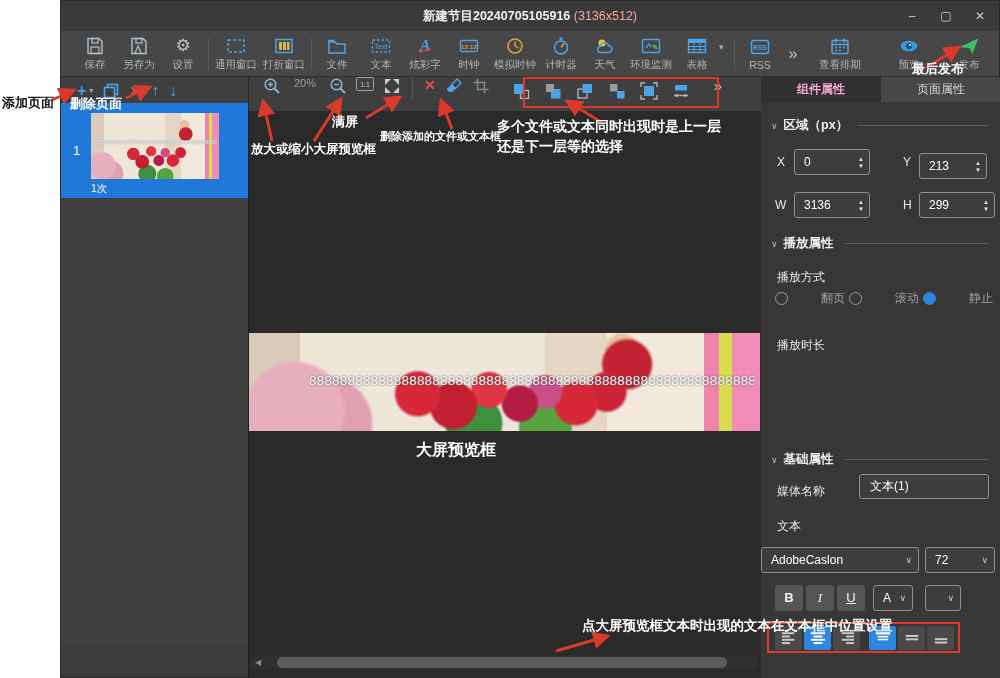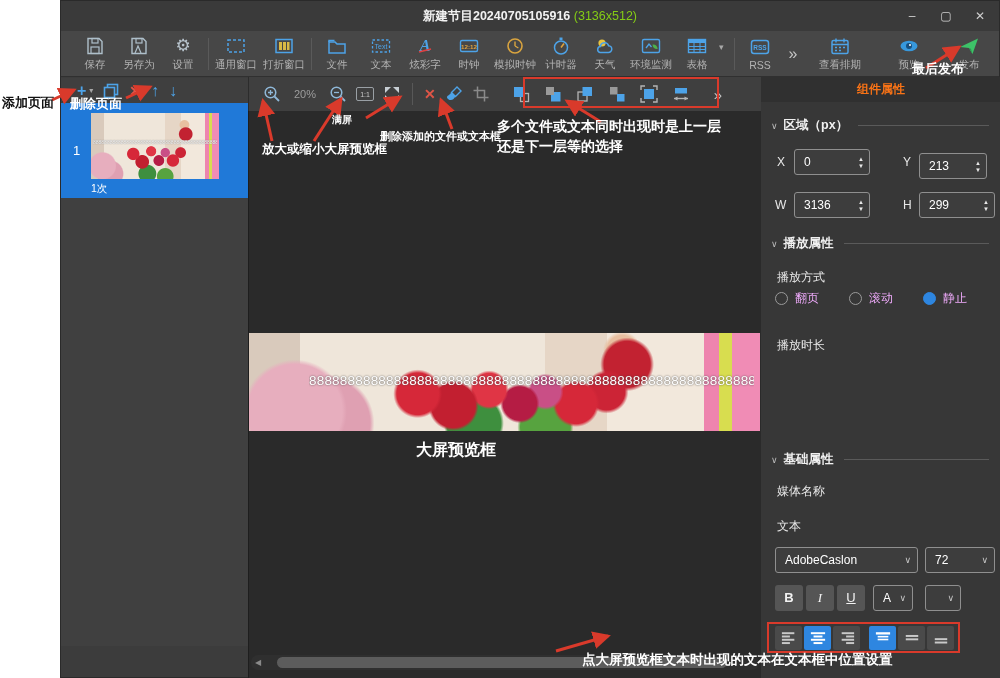--- a/index.html
+++ b/index.html
@@ -3,42 +3,42 @@
 <meta charset="utf-8">
 <style>
   * { margin:0; padding:0; box-sizing:border-box; }
   body { font-family:"Liberation Sans", sans-serif; background:#fff; }
   #app { position:relative; width:1000px; height:678px; background:#fff; overflow:hidden; }
 
   
   .window { position:absolute; left:60px; top:0; width:940px; height:678px; background:#3c3c3c; border:1px solid #2a2a2a; }
   .titlebar { position:absolute; left:0; top:0; width:100%; height:30px; background:#3a3a3a; }
   .title-text { position:absolute; left:0; right:0; top:7px; text-align:center; font-size:12.5px; color:#f2f2f2; font-weight:bold; }
-  .title-res { color:#84cc16; font-weight:normal; }
+  .title-res { color:#fca5a5; font-weight:normal; }
   .win-btn { position:absolute; top:4px; width:26px; height:22px; color:#cfcfcf; font-size:12px; text-align:center; line-height:22px; cursor:default; }
   .win-min { right:74px; } .win-max { right:40px; } .win-close { right:6px; }
 
   
   .toolbar { position:absolute; left:0; top:30px; width:100%; height:46px; background:#474747; border-bottom:1px solid #303030; display:flex; align-items:center; padding:0 8px 0 12px; }
   .tb-item { width:44px; display:flex; flex-direction:column; align-items:center; gap:2px; cursor:pointer; }
   .tb-item.w48 { width:48px; } .tb-item.w56 { width:54px; }
   .tb-label { font-size:10.5px; color:#b3b3b3; white-space:nowrap; }
   .tb-sep { width:1px; height:32px; background:#5a5a5a; margin:0 3px; }
   .tb-caret { color:#a8a8a8; font-size:9px; width:12px; margin-top:-14px; }
   .tb-more { color:#c5c5c5; font-size:16px; width:22px; text-align:center; }
   .tb-spacer { flex:1; }
   .ic { width:22px; height:20px; display:block; }
   .ic-glyph { width:22px; height:20px; font-size:17px; line-height:20px; color:#b7c3cc; text-align:center; }
 
   
   .pagebar { position:absolute; left:0; top:77px; width:187px; height:25px; background:#3f3f3f; display:flex; align-items:center; gap:10px; padding-left:16px; }
   .pb-ic { font-size:16px; font-weight:bold; color:#4da3e8; cursor:pointer; line-height:18px; }
   .pb-x { color:#e05547; font-size:14px; }
   .pb-caret { color:#a8a8a8; font-size:8px; margin-left:-7px; }
-  .canvasbar { position:absolute; left:187px; top:76px; width:513px; height:34px; background:#3f3f3f; border-left:1px solid #2c2c2c; display:flex; align-items:center; padding-left:14px; gap:9px; }
+  .canvasbar { position:absolute; left:187px; top:76px; width:513px; height:34px; background:#3f3f3f; border-left:1px solid #2c2c2c; display:flex; align-items:flex-start; padding-left:14px; gap:9px; }
   .cb-sep { width:1px; height:22px; background:#585858; margin:0 2px; }
   .zoom-pct { font-size:11px; color:#9d9d9d; width:30px; text-align:center; }
   .one2one { width:18px; height:14px; border:1px solid #9aa0a5; border-radius:2px; color:#c9c9c9; font-size:7px; text-align:center; line-height:13px; }
   .cb-x { color:#e05547; font-size:14px; font-weight:bold; cursor:pointer; }
   .layerbox { display:flex; align-items:center; gap:12px; padding:4px 8px; margin-left:4px; }
   .cb-more { color:#c5c5c5; font-size:15px; margin-left:6px; }
 
   
   .pages-panel { position:absolute; left:0; top:102px; width:187px; height:543px; background:#404040; }
   .page-item { position:absolute; left:0; top:0; width:187px; height:95px; background:#2079d8; cursor:pointer; }
@@ -70,33 +70,33 @@
   }
   .preview-eights { position:absolute; left:60px; top:40px; width:445px; overflow:hidden; color:#fff; font-size:13.5px; white-space:nowrap; text-shadow:0 0 2px #444; letter-spacing:0.2px; }
   .hscroll { position:absolute; left:2px; top:544px; width:508px; height:15px; background:#2f2f2f; border-radius:7px; }
   .hscroll-arrow { position:absolute; left:4px; top:3px; color:#8a8a8a; font-size:8px; }
   .hscroll-thumb { position:absolute; left:26px; top:2px; width:450px; height:11px; background:#5c5c5c; border-radius:6px; cursor:pointer; }
 
   
   .rpanel { position:absolute; left:700px; top:76px; width:240px; height:602px; background:#373737; }
   .rtabs { display:flex; height:25px; }
   .rtab { flex:1; text-align:center; line-height:25px; font-size:12px; color:#d8d8d8; background:#474747; cursor:pointer; }
-  .rtab.active { background:#303030; color:#f97316; font-weight:bold; }
+  .rtab.active { background:#303030; color:#f9a8d4; font-weight:bold; }
   .sec-head { position:absolute; left:10px; right:12px; display:flex; align-items:center; gap:6px; color:#f0f0f0; font-size:12.5px; font-weight:bold; }
   .sec-chev { color:#bdbdbd; font-size:9px; font-weight:normal; }
   .sec-line { flex:1; height:1px; background:#5a5a5a; margin-left:4px; }
   .flabel { position:absolute; color:#e8e8e8; font-size:12px; }
   .spin { position:absolute; height:26px; background:#3d3d3d; border:1px solid #8f8f8f; border-radius:3px; color:#fff; font-size:12px; display:flex; align-items:center; }
   .spin-val { flex:1; padding-left:9px; }
   .spin-btns { width:16px; height:100%; display:flex; flex-direction:column; align-items:center; justify-content:center; gap:1px; cursor:pointer; }
   .spin-up, .spin-dn { color:#e8e8e8; font-size:6px; line-height:6px; }
   .radio { position:absolute; display:flex; align-items:center; gap:7px; cursor:pointer; }
   .radio-dot { width:13px; height:13px; border-radius:50%; border:1.5px solid #9a9a9a; background:transparent; }
   .radio.sel .radio-dot { border-color:#2e86e0; background:#2e86e0; box-shadow:inset 0 0 0 2px #2e86e0; }
-  .radio-label { color:#f0abfc; font-size:12px; }
+  .radio-label { color:#a3a3a3; font-size:12px;margin-left:26px; }
   .btn-audio { position:absolute; left:12px; top:331px; width:213px; height:26px; background:#5a5a5a; border-radius:3px; color:#f0f0f0; font-size:12px; text-align:center; line-height:26px; cursor:pointer; }
   .txt-input { position:absolute; background:#3d3d3d; border:1px solid #8f8f8f; border-radius:3px; color:#fff; font-size:12px; display:flex; align-items:center; padding-left:10px; }
   .select { position:absolute; height:26px; background:#3d3d3d; border:1px solid #8f8f8f; border-radius:3px; color:#fff; font-size:12px; display:flex; align-items:center; padding:0 6px 0 9px; cursor:pointer; }
   .select .sel-val { flex:1; }
   .select .sel-chev { color:#c9c9c9; font-size:9px; margin-left:4px; }
   .fmt-btn { position:absolute; width:28px; height:26px; background:#555; border-radius:3px; color:#f2f2f2; font-size:13px; text-align:center; line-height:26px; cursor:pointer; }
   .align-btn { position:absolute; width:27px; height:24px; background:#4a4a4a; border-radius:2px; color:#c9c9c9; display:flex; align-items:center; justify-content:center; cursor:pointer; }
   .align-btn.active { background:#2e86e0; color:#fff; }
 
   
@@ -354,20 +354,21 @@
       </div>
       <div class="hscroll">
         <span class="hscroll-arrow">◀</span>
         <div class="hscroll-thumb"></div>
       </div>
     </div>
 
     <div class="rpanel">
       <div class="rtabs">
         <div class="rtab active">组件属性</div>
+        <div class="rtab">页面属性</div>
       </div>
 
       <div class="sec-head" style="top:40px">
         <span class="sec-chev">∨</span>
         <span>区域（px）</span>
         <span class="sec-line"></span>
       </div>
       <span class="flabel" style="left:16px; top:78px">X</span>
       <div class="spin" style="left:33px; top:72px; width:76px">
         <span class="spin-val">0</span>
@@ -421,23 +422,24 @@
       </div>
       <span class="flabel" style="left:16px; top:260px">播放时长</span>
 
 
       <div class="sec-head" style="top:374px">
         <span class="sec-chev">∨</span>
         <span>基础属性</span>
         <span class="sec-line"></span>
       </div>
       <span class="flabel" style="left:16px; top:406px">媒体名称</span>
+      <div class="txt-input" style="left:98px; top:397px; width:130px; height:25px">文本(1)</div>
       <span class="flabel" style="left:16px; top:441px">文本</span>
 
-      <div class="select" style="left:14px; top:470px; width:143px">
+      <div class="select" style="left:0; top:470px; width:158px">
         <span class="sel-val">AdobeCaslon</span>
         <span class="sel-chev">∨</span>
       </div>
       <div class="select" style="left:221px; top:470px; width:55px; left:164px; width:70px">
         <span class="sel-val">72</span>
         <span class="sel-chev">∨</span>
       </div>
 
       <div class="fmt-btn" style="left:14px; top:508px; font-weight:bold">B</div>
       <div class="fmt-btn" style="left:45px; top:508px; font-style:italic; font-family:'Liberation Serif',serif">I</div>
@@ -512,22 +514,22 @@
     <line x1="314" y1="141" x2="341" y2="99" stroke="#d93a2b" stroke-width="3" marker-end="url(#ah)"></line>
     <line x1="366" y1="118" x2="400" y2="97" stroke="#d93a2b" stroke-width="3" marker-end="url(#ah)"></line>
     <line x1="452" y1="129" x2="441" y2="100" stroke="#d93a2b" stroke-width="3" marker-end="url(#ah)"></line>
     <line x1="601" y1="122" x2="567" y2="101" stroke="#d93a2b" stroke-width="3" marker-end="url(#ah)"></line>
     <line x1="926" y1="68" x2="959" y2="47" stroke="#d93a2b" stroke-width="3" marker-end="url(#ah)"></line>
     <line x1="556" y1="651" x2="608" y2="636" stroke="#d93a2b" stroke-width="3" marker-end="url(#ah)"></line>
   </svg>
 
   <div class="ann ann-black" style="left:2px; top:94px; font-size:13px">添加页面</div>
   <div class="ann ann-white" style="left:70px; top:95px; font-size:13px">删除页面</div>
-  <div class="ann ann-white" style="left:262px; top:141px; font-size:12.5px">放大或缩小大屏预览框</div>
-  <div class="ann ann-white" style="left:332px; top:113px; font-size:10px">满屏</div>
+  <div class="ann ann-white" style="left:251px; top:141px; font-size:12.5px">放大或缩小大屏预览框</div>
+  <div class="ann ann-white" style="left:332px; top:113px; font-size:13px">满屏</div>
   <div class="ann ann-white" style="left:380px; top:129px; font-size:11px">删除添加的文件或文本框</div>
   <div class="ann ann-white" style="left:497px; top:118px; font-size:14px">多个文件或文本同时出现时是上一层</div>
   <div class="ann ann-white" style="left:497px; top:138px; font-size:14px">还是下一层等的选择</div>
   <div class="ann ann-white" style="left:912px; top:60px; font-size:13px">最后发布</div>
   <div class="ann ann-white" style="left:416px; top:440px; font-size:16px">大屏预览框</div>
-  <div class="ann ann-white" style="left:582px; top:651px; font-size:13.5px">点大屏预览框文本时出现的文本在文本框中位置设置</div>
+  <div class="ann ann-white" style="left:582px; top:617px; font-size:13.5px">点大屏预览框文本时出现的文本在文本框中位置设置</div>
 
 </div>
 
 </body></html>

